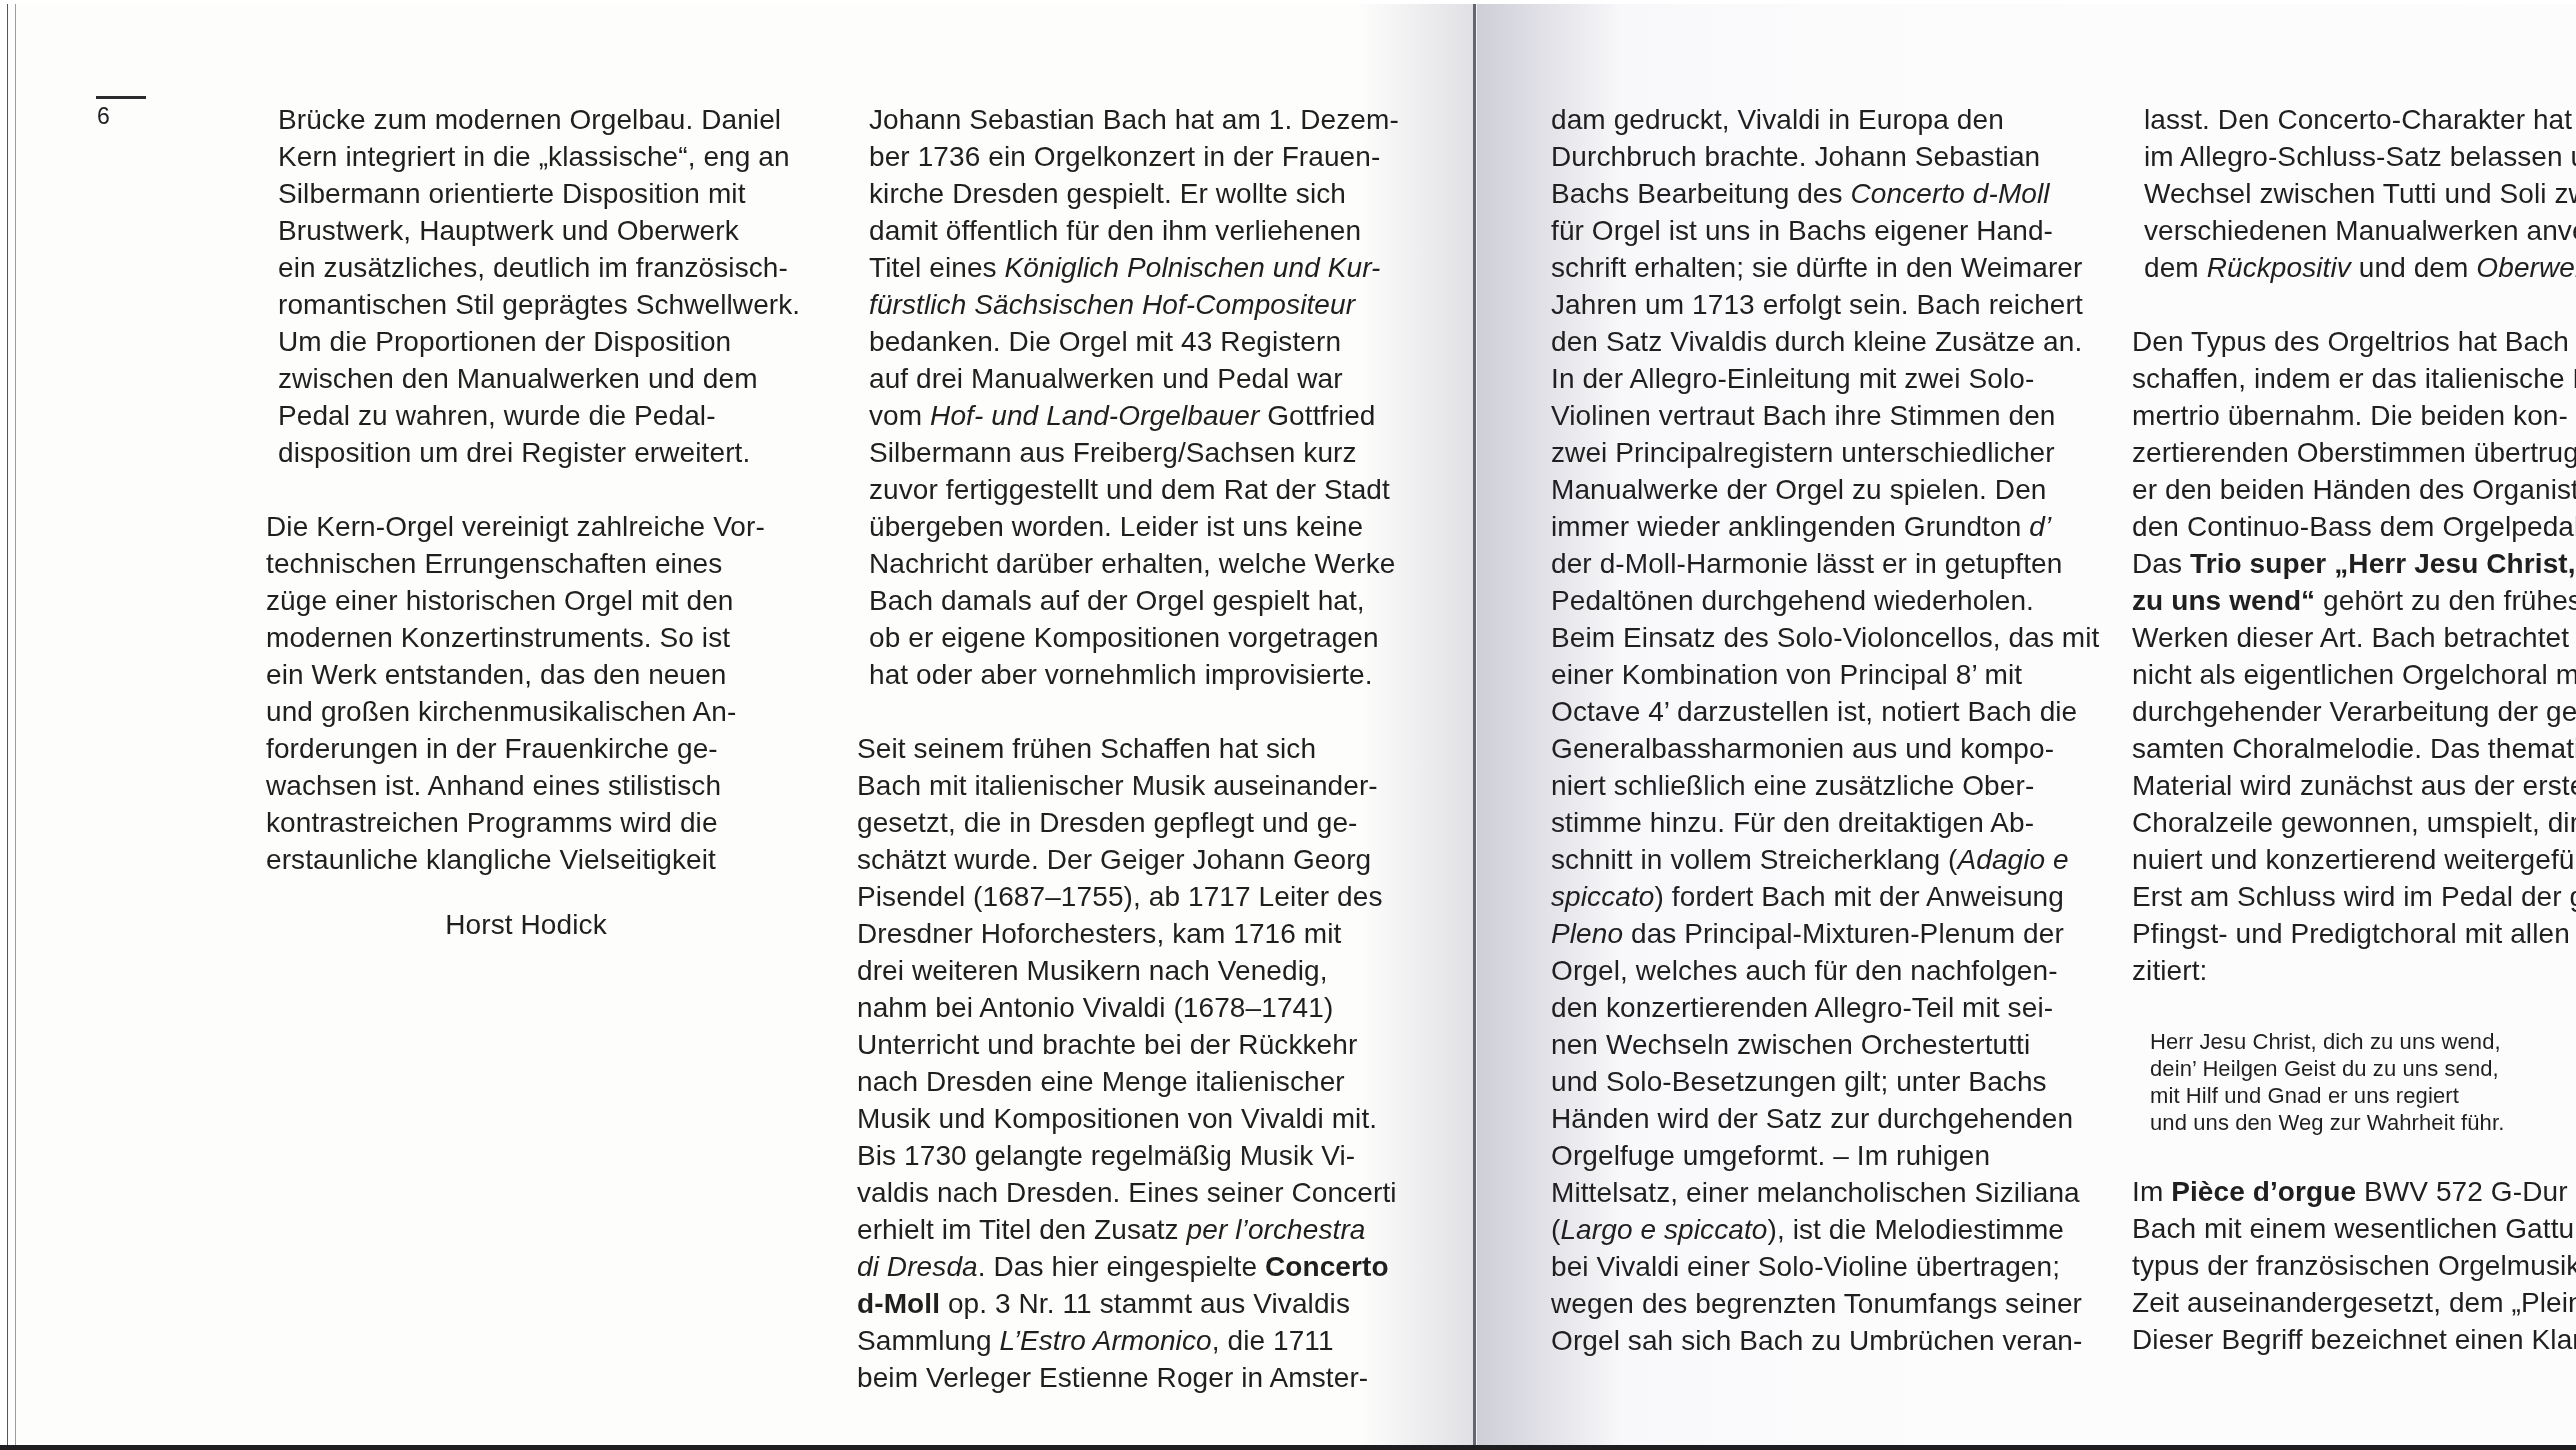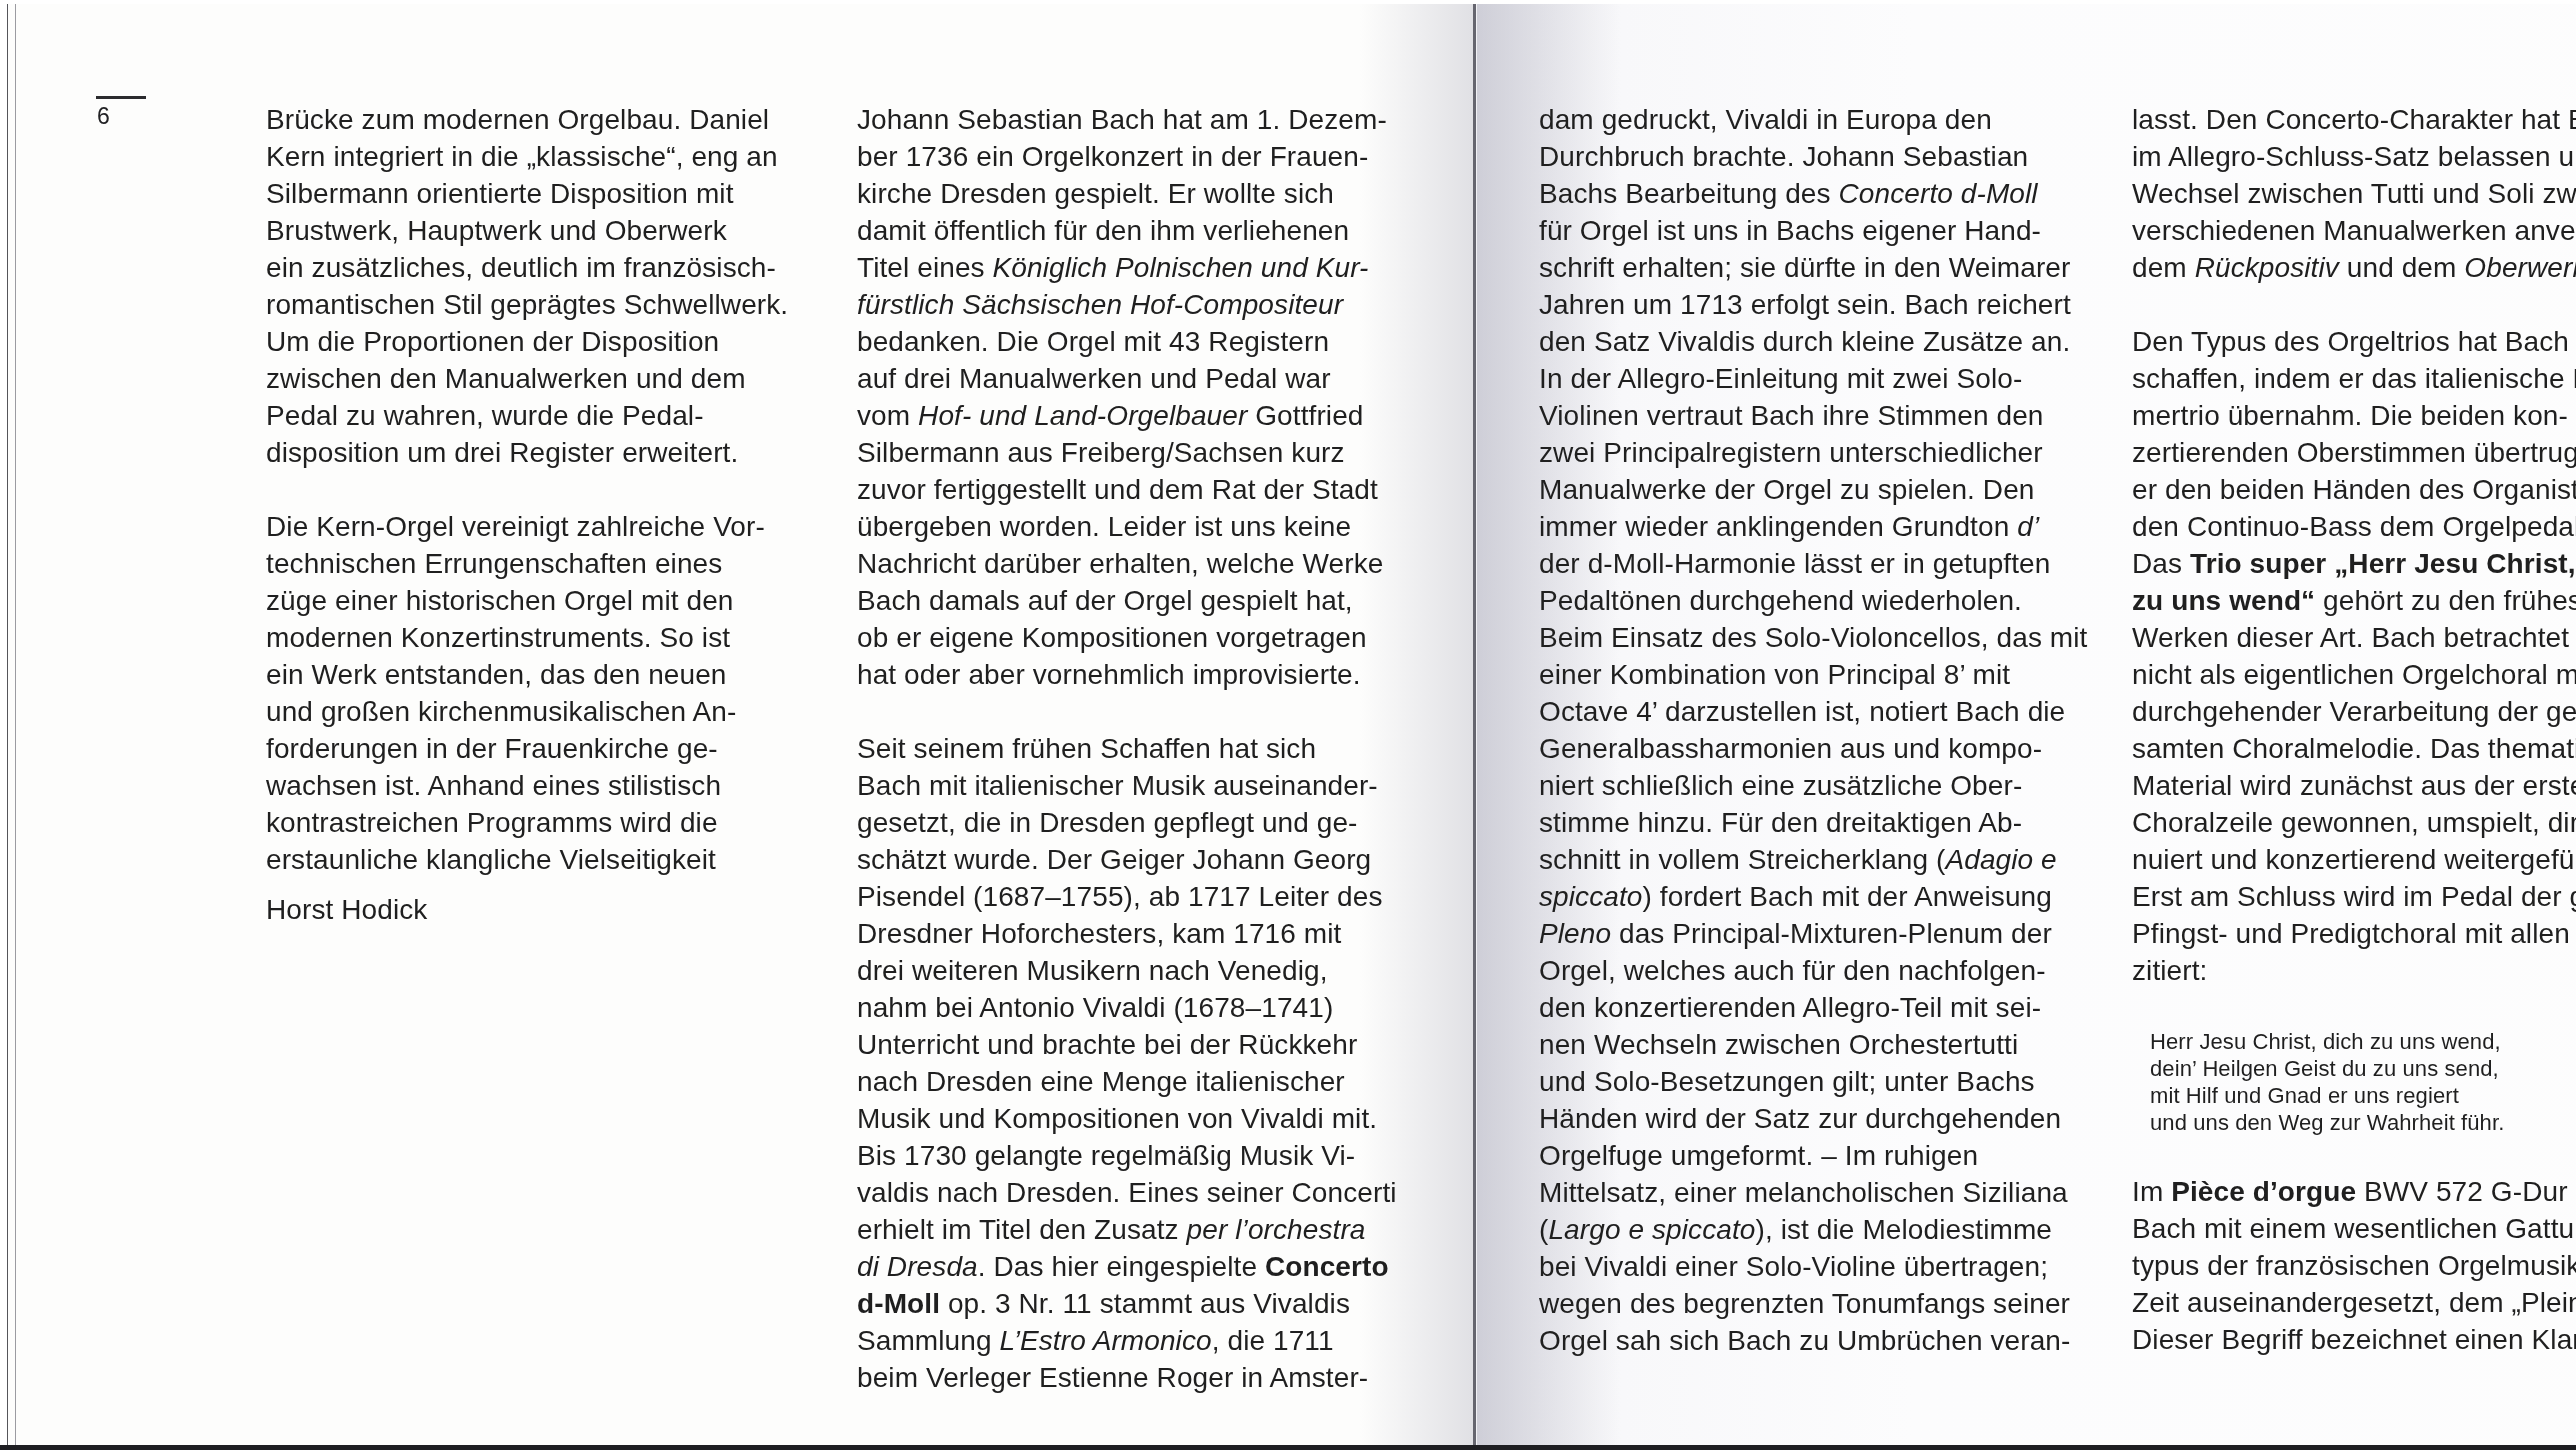--- a/index.html
+++ b/index.html
@@ -23,23 +23,23 @@
   .pagenum{position:absolute;font-size:23px;color:#222225;line-height:1;}
   #rule-6{left:96px;top:96px;}
   #num-6{left:97px;top:105px;}
 
   .col{position:absolute;top:101px;width:520px;color:#1f1f1f;font-size:28px;letter-spacing:0.1px;}
   #col-l1{left:266px;}
   #col-l2{left:857px;}
   #col-r1{left:1539px;}
   #col-r2{left:2132px;}
   .block{margin-top:37px;}
-  .block:first-child{margin-top:0;}
+  .block:first-child{margin-top:0;margin-left:12px;}
   .line{height:37px;line-height:37px;white-space:nowrap;}
-  .signature{margin-top:13px;height:37px;line-height:37px;text-align:left;}
+  .signature{margin-top:28px;height:37px;line-height:37px;text-align:center;}
   .quote{margin-top:39px;padding-left:18px;}
   .qline{height:27px;line-height:27px;font-size:22px;white-space:nowrap;}
   i{}
   b{font-weight:bold;}
 </style>
 </head>
 <body>
 
 <div id="scan">
 

